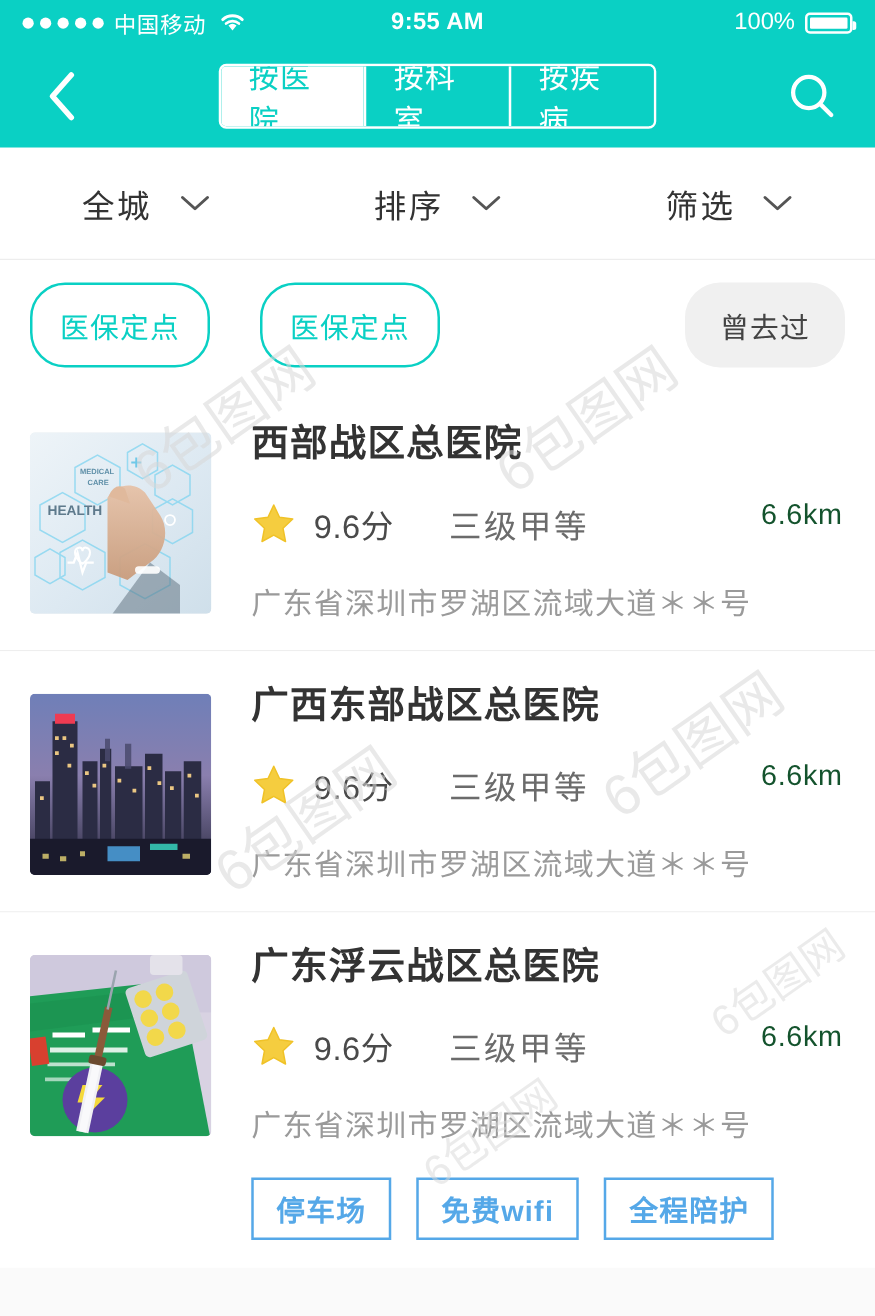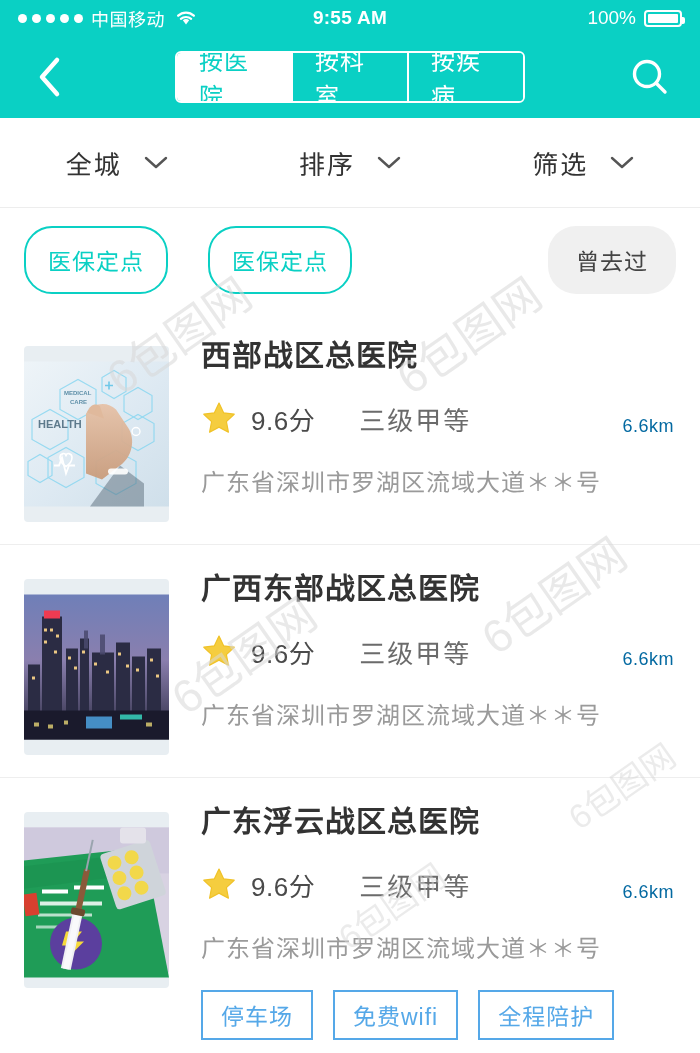--- a/index.html
+++ b/index.html
@@ -84,39 +84,39 @@
   .chip.solid{ background:#f0f0f0; color:#444444; margin-left:auto; padding:0 28px; }
 
   
   .list{ background:#ffffff; }
   .card{
     display:flex; padding:20px 24px 22px 24px; background:#ffffff;
     border-bottom:1px solid #eeeeee; position:relative; cursor:pointer;
   }
   .card:last-child{ border-bottom:none; }
   .thumb{
-    width:145px; height:176px; flex:0 0 145px; border-radius:4px;
+    width:145px; height:145px; flex:0 0 145px; border-radius:4px;
     overflow:hidden; margin-top:14px; background:#e8eef2;
   }
   .thumb svg{ display:block; width:100%; height:100%; }
   .info{ flex:1; padding-left:32px; padding-right:4px; min-width:0; }
   .hosp-name{
     font-size:30px; color:#333333; font-weight:700; letter-spacing:1px;
     line-height:1.2; margin-top:6px;
   }
-  .meta{ display:flex; align-items:flex-start; margin-top:26px; }
+  .meta{ display:flex; align-items:center; margin-top:26px; }
   .star{ margin-right:14px; display:block; }
   .score{ font-size:26px; color:#4a4a4a; letter-spacing:.5px; }
   .level{ font-size:26px; color:#6b6b6b; margin-left:44px; letter-spacing:2px; }
   .addr{ font-size:24px; color:#9a9a9a; margin-top:26px; letter-spacing:1px; }
   .dist{
-    position:absolute; right:26px; top:104px;
-    font-size:18px; color:#0369a1; letter-spacing:.5px;
-  }
-  .tags{ display:flex; gap:20px; margin-top:26px; }
+    position:absolute; right:26px; top:86px;
+    font-size:23px; color:#14532d; letter-spacing:.5px;
+  }
+  .tags{ display:flex; gap:20px; margin-top:26px;font-weight:bold; }
   .tag{
     border:2px solid #55a8e8; color:#55a8e8; font-size:23px;
     padding:6px 18px; letter-spacing:1px; cursor:pointer; background:#ffffff;
   }
 
   
   .wm-layer{ position:absolute; inset:0; pointer-events:none; z-index:5; overflow:hidden; }
   .wm{
     position:absolute; color:#d8d8d8; opacity:.55; font-size:46px;
     transform:rotate(-35deg); white-space:nowrap; font-weight:500;

